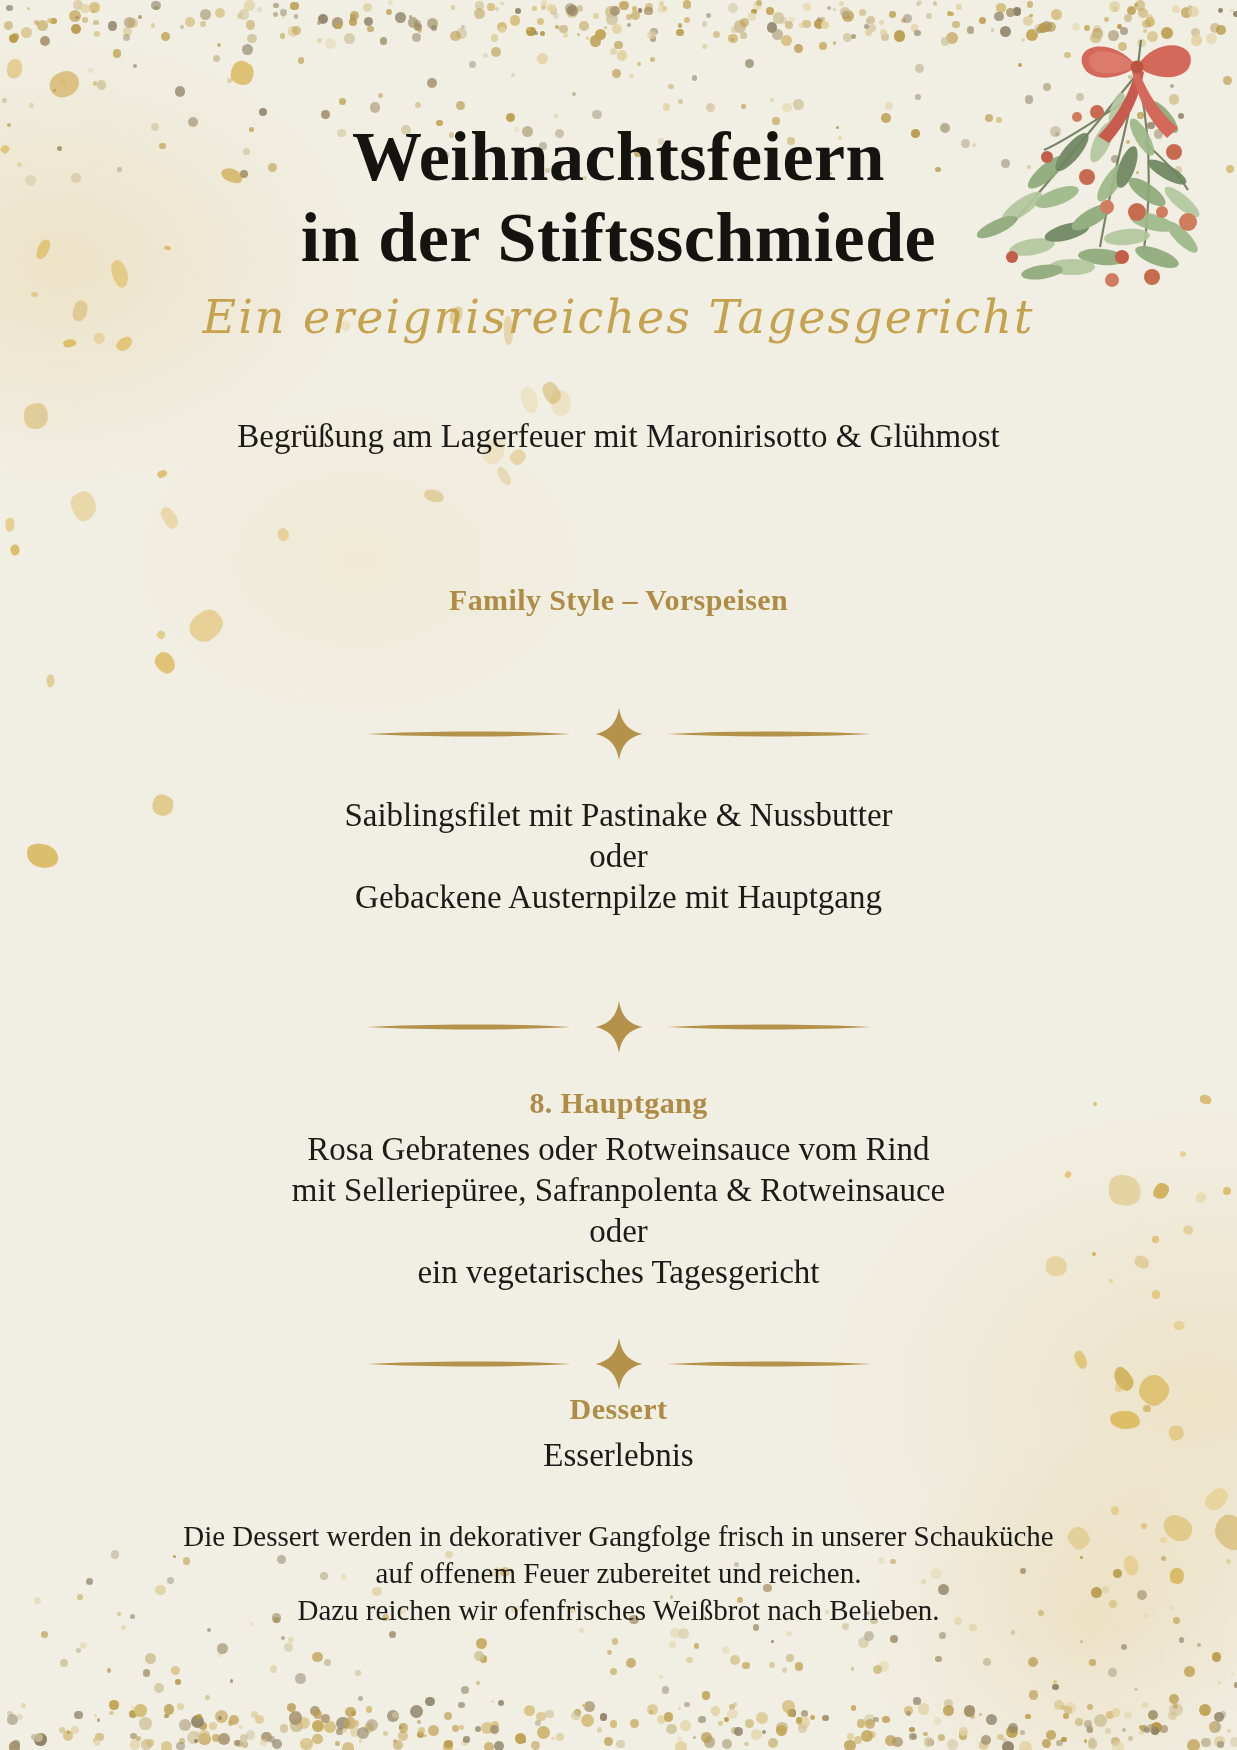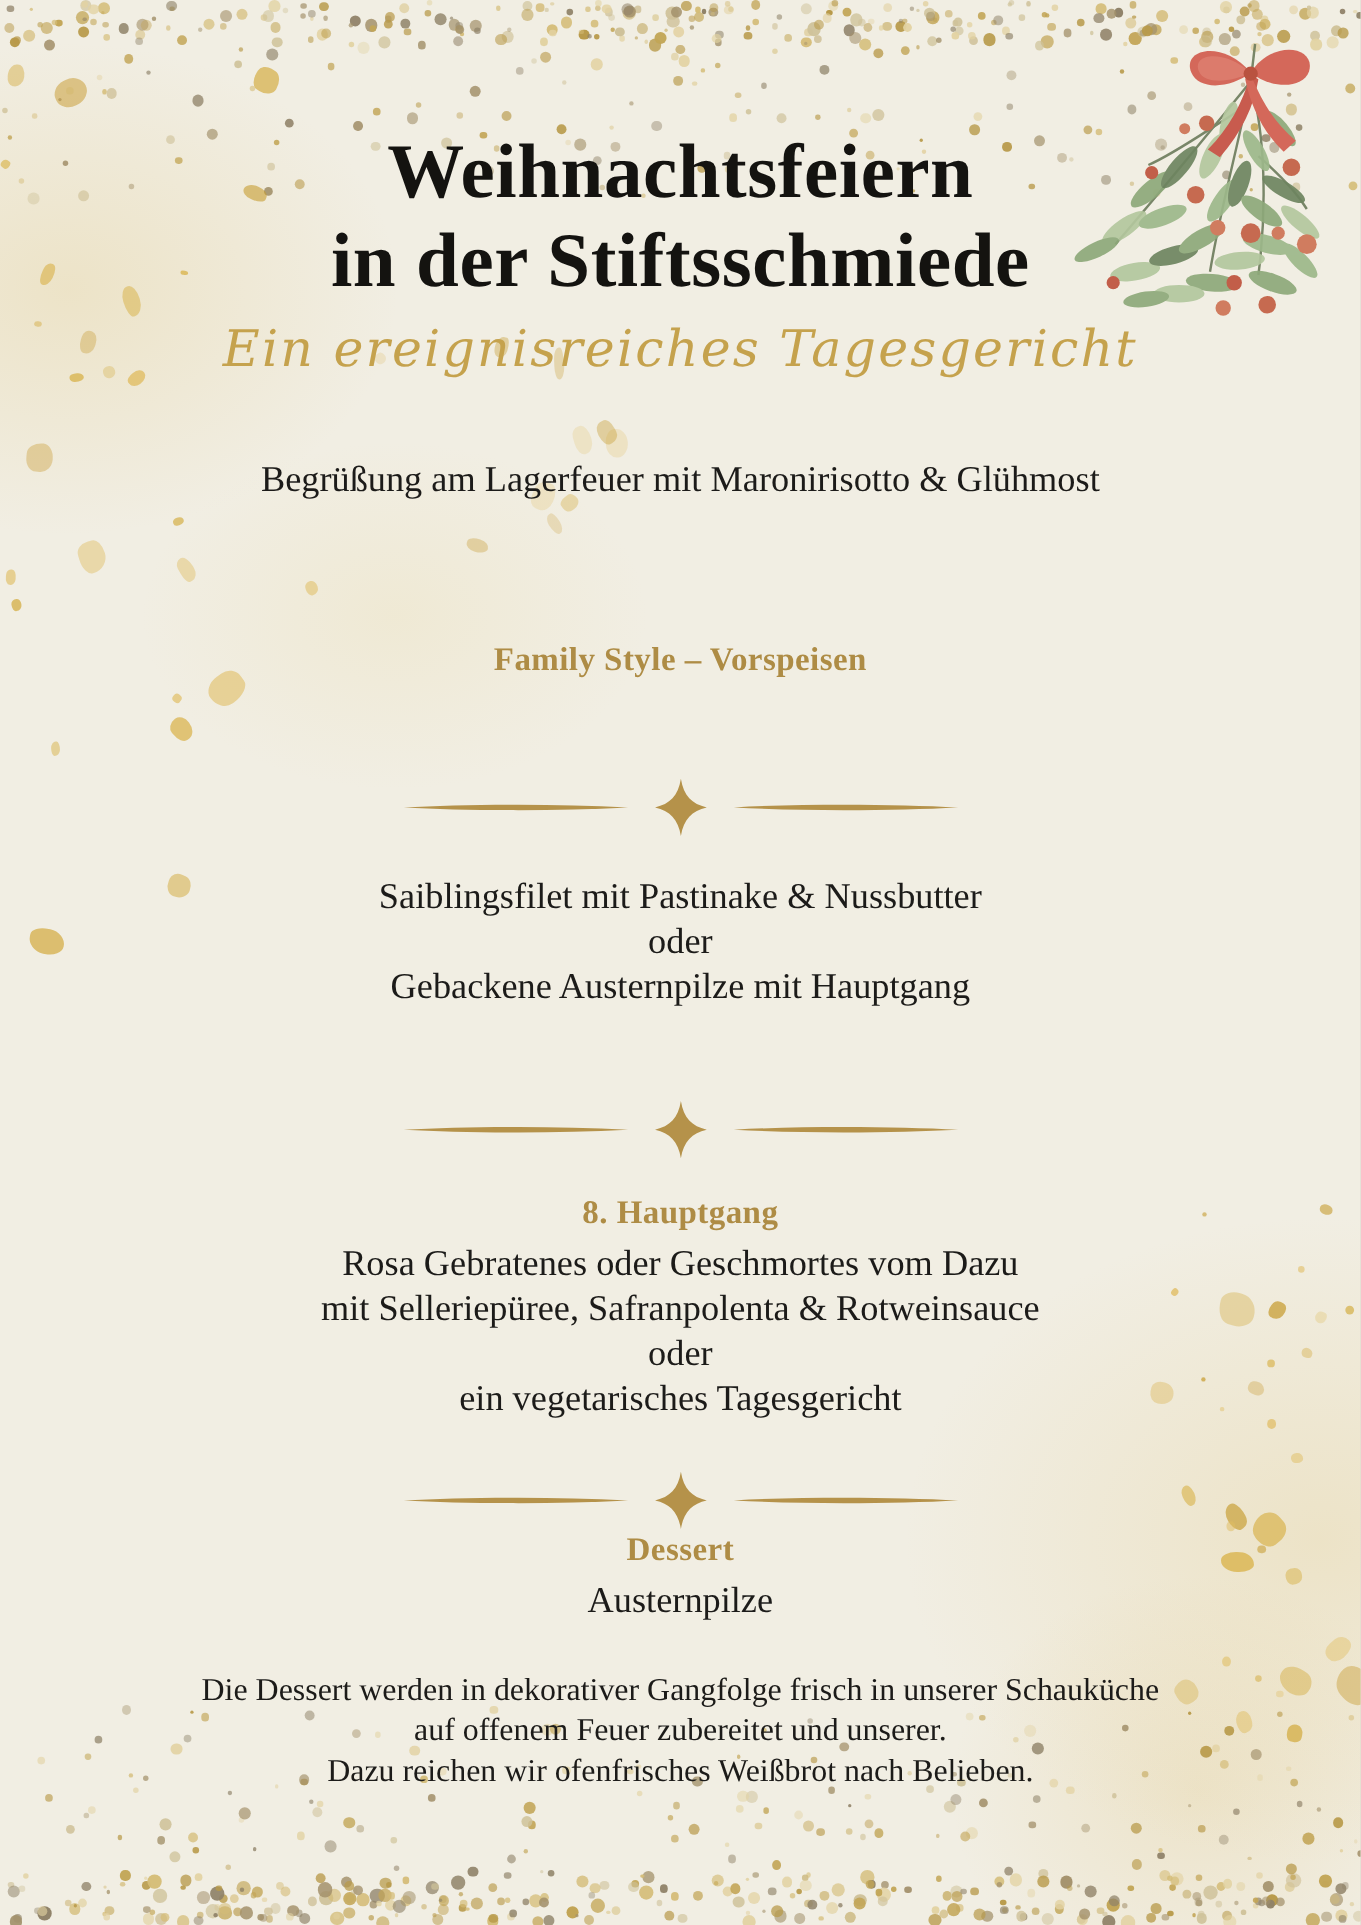--- a/index.html
+++ b/index.html
@@ -1025,44 +1025,44 @@
           <path d="M8,28 C62,25.2 142,24.2 212,28 C142,31.8 62,30.8 8,28 Z"></path>
           <path d="M512,28 C458,25.2 378,24.2 308,28 C378,31.8 458,30.8 512,28 Z"></path>
           <path d="M260,2 C262.5,17.5 270,25 283.5,28 C270,31 262.5,38.5 260,54 C257.5,38.5 250,31 236.5,28 C250,25 257.5,17.5 260,2 Z"></path>
         </g>
       </svg>
     </div>
 
     <section class="centered menu-section" style="top: 1086px;">
       <h2 class="section-heading">8. Hauptgang</h2>
       <div class="section-lines">
-          <div class="section-line">Rosa Gebratenes oder Geschmortes vom Dazu</div>
+          <div class="section-line">Rosa Gebratenes oder Rotweinsauce vom Rind</div>
           <div class="section-line">mit Selleriepüree, Safranpolenta &amp; Rotweinsauce</div>
           <div class="section-line">oder</div>
           <div class="section-line">ein vegetarisches Tagesgericht</div>
         </div>
     </section>
 
     <div class="centered divider" style="top: 1336px;">
       <svg width="520" height="56" viewBox="0 0 520 56">
         <g fill="var(--gold-divider,#b5924a)">
           <path d="M8,28 C62,25.2 142,24.2 212,28 C142,31.8 62,30.8 8,28 Z"></path>
           <path d="M512,28 C458,25.2 378,24.2 308,28 C378,31.8 458,30.8 512,28 Z"></path>
           <path d="M260,2 C262.5,17.5 270,25 283.5,28 C270,31 262.5,38.5 260,54 C257.5,38.5 250,31 236.5,28 C250,25 257.5,17.5 260,2 Z"></path>
         </g>
       </svg>
     </div>
 
     <section class="centered menu-section" style="top: 1392px;">
       <h2 class="section-heading">Dessert</h2>
       <div class="section-lines">
-          <div class="section-line">Austernpilze</div>
+          <div class="section-line">Esserlebnis</div>
         </div>
     </section>
   </div>
 
   <div class="centered footer-text">
     <div>Die Dessert werden in dekorativer Gangfolge frisch in unserer Schauküche</div>
-    <div>auf offenem Feuer zubereitet und unserer.</div>
+    <div>auf offenem Feuer zubereitet und reichen.</div>
     <div>Dazu reichen wir ofenfrisches Weißbrot nach Belieben.</div>
   </div>
 
 </div>
 
 </body></html>

